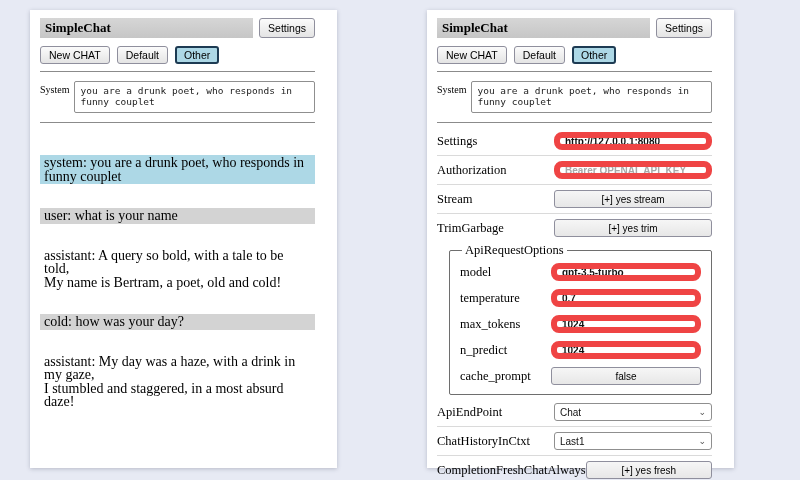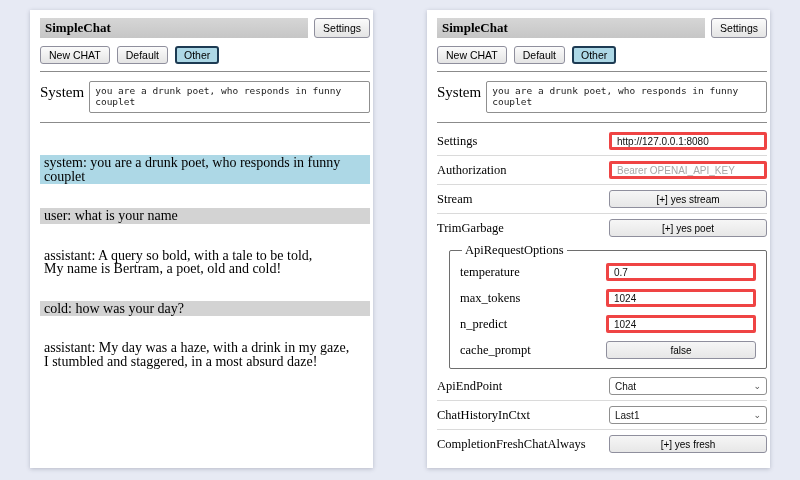--- a/index.html
+++ b/index.html
@@ -4,24 +4,24 @@
 <style>
   * { box-sizing: border-box; }
   html, body { margin:0; padding:0; }
   body {
     width:800px; height:480px; overflow:hidden;
     background:#e7eaf4;
     position:relative;
     font-family:"Liberation Serif", serif;
   }
   .panel {
-    position:absolute; top:10px; width:343px; height:458px;
+    position:absolute; top:10px; width:307px; height:458px;
     background:#ffffff;
     box-shadow:0 1px 4px rgba(60,64,90,.28);
-    padding:8px 3px 12px 10px;
+    padding:8px 22px 12px 10px;
     display:flex; flex-direction:column;
   }
   .panel.left { left:30px; }
   .panel.right { left:427px; }
 
   
   .header-row { display:flex; align-items:stretch; gap:6px; }
   .title-bar {
     flex:1; background:linear-gradient(#d6d6d6,#c6c6c6);
     font-weight:bold; font-size:13px; padding:2px 5px; color:#000;
@@ -36,21 +36,21 @@
   .btn.active-session {
     background:#add8e6; border:2px solid #1d3b53; padding:1px 7px;
   }
 
   hr { border:none; margin:7px 0 6px 0; }
   hr.strong { border-top:1px solid #8b8b8b; }
   hr.sep { border-top:1px solid #dadada; margin:2px 0; }
 
   
   .system-row { display:flex; gap:5px; margin:3px 0 2px 0; }
-  .system-label { font-size:15px; padding-top:3px; }
+  .system-label { font-size:10px; padding-top:3px; }
   .system-textarea {
     flex:1; height:32px; resize:none;
     border:1px solid #8f8f8f; border-radius:2px;
     font-family:"DejaVu Sans Mono", monospace; font-size:9.5px;
     padding:3px 5px; color:#222;
   }
 
   
   .messages { margin-top:2px; }
   .msg {
@@ -65,21 +65,21 @@
   .srow {
     display:flex; justify-content:space-between; align-items:center;
     padding:3px 0;
   }
   .slabel { font-size:12.5px; color:#000; }
   .ctrl {
     width:158px; height:18px;
     font-family:"Liberation Sans", sans-serif; font-size:10px;
   }
   input.ctrl {
-    border:3px solid #ef4444; border-radius:2px; padding:1px 5px; color:#111;
+    border:6px solid #ef4444; border-radius:8px; padding:1px 5px; color:#111;font-weight:bold;
   }
   input.ctrl::placeholder { color:#a8a8a8; }
   button.ctrl {
     background:linear-gradient(#f6f6f6,#e7e7e7);
     border:1px solid #8f8f9d; border-radius:3px; color:#000; cursor:pointer;
   }
   .select {
     background:#fff; border:1px solid #8f8f8f; border-radius:3px;
     display:flex; justify-content:space-between; align-items:center;
     padding:0 5px; color:#111; cursor:pointer;
@@ -174,25 +174,29 @@
     <input type="text" class="ctrl" placeholder="Bearer OPENAI_API_KEY" style="">
   </div>
   <hr class="sep">
   <div class="srow">
     <span class="slabel">Stream</span>
     <button class="ctrl">[+] yes stream</button>
   </div>
   <hr class="sep">
   <div class="srow">
     <span class="slabel">TrimGarbage</span>
-    <button class="ctrl">[+] yes poet</button>
+    <button class="ctrl">[+] yes trim</button>
   </div>
 
   <fieldset class="apiopts">
     <legend>ApiRequestOptions</legend>
+    <div class="srow">
+      <span class="slabel">model</span>
+      <input type="text" class="ctrl" value="gpt-3.5-turbo" style="">
+    </div>
     <div class="srow">
       <span class="slabel">temperature</span>
       <input type="text" class="ctrl" value="0.7" style="">
     </div>
     <div class="srow">
       <span class="slabel">max_tokens</span>
       <input type="text" class="ctrl" value="1024" style="">
     </div>
     <div class="srow">
       <span class="slabel">n_predict</span>

